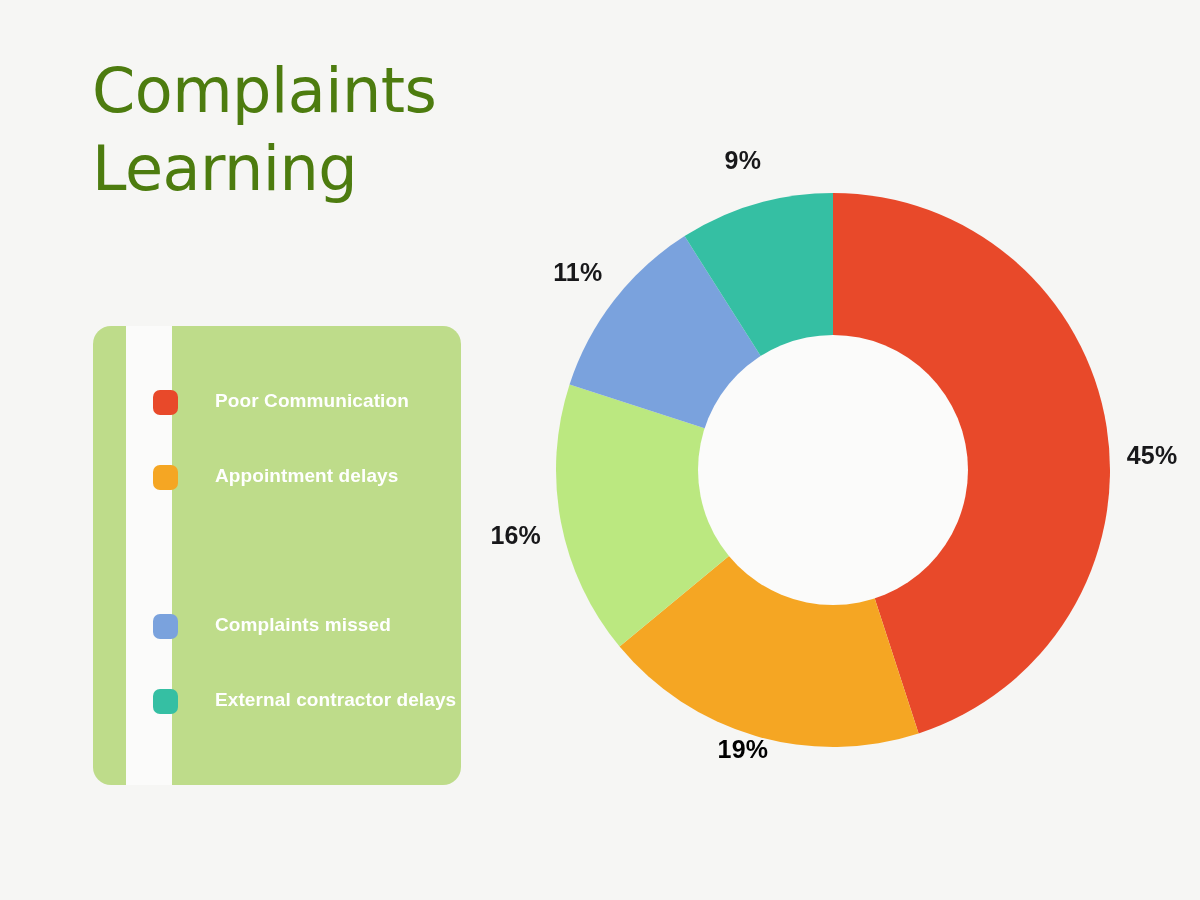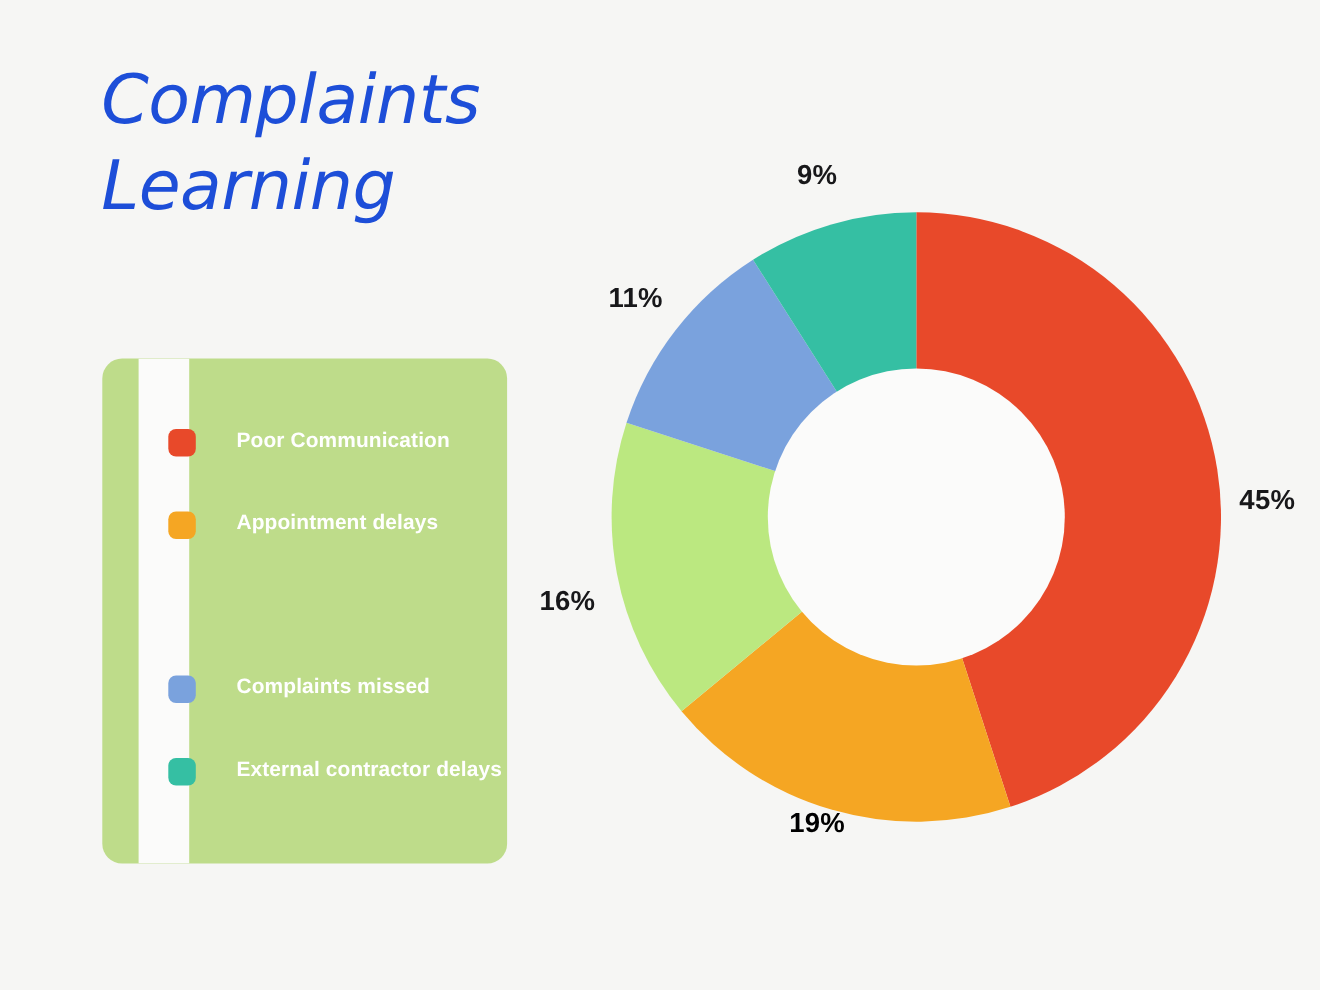--- a/index.html
+++ b/index.html
@@ -30,23 +30,22 @@
     left: 92px;
     top: 52px;
     width: 420px;
   }
   .title-line {
     font-family: "DejaVu Sans", sans-serif;
     font-size: 62px;
     line-height: 78px;
     font-weight: 400;
     letter-spacing: -0.5px;
-    color: #1d4ed8;
+    color: #4d7c0f;
     white-space: nowrap;
-    font-style: italic;
   }
 
   
   #legend-card {
     position: absolute;
     left: 93px;
     top: 326px;
     width: 368px;
     height: 459px;
     background: #bedc8a;
@@ -158,19 +157,19 @@
           <path d="M 277 277 L 362.59770744186045 540.4426550137575 A 277 277 0 0 1 63.56783175110641 453.5664451603871 Z" fill="#f5a623"></path>
           <path d="M 277 277 L 63.56783175110641 453.5664451603871 A 277 277 0 0 1 13.55734498624247 191.4022925581395 Z" fill="#bbe880"></path>
           <path d="M 277 277 L 13.55734498624247 191.4022925581395 A 277 277 0 0 1 128.57597779081803 43.12116463594177 Z" fill="#7aa2dd"></path>
           <path d="M 277 277 L 128.57597779081803 43.12116463594177 A 277 277 0 0 1 276.99999999999994 0 Z" fill="#35bfa3"></path>
         </g>
       <circle id="donut-hole" cx="277" cy="277" r="135" fill="#fbfbfa"></circle>
     </svg>
     <div id="donut-labels">
         <div class="pct-label" style="color: rgb(24, 24, 26); left: 596.023px; top: 226.472px; transform: translate(-50%, -50%); margin-top: 36px;">45%</div>
         <div class="pct-label" style="color: #000000; left: 186.886px; top: 556px; transform: translate(-50%, -50%);">19%</div>
-        <div class="pct-label" style="color: rgb(24, 24, 26); left: -40.2788px; top: 354px; transform: translate(-50%, -50%);">16%</div>
+        <div class="pct-label" style="color: rgb(24, 24, 26); left: -40.2788px; top: 342px; transform: translate(-50%, -50%);">16%</div>
         <div class="pct-label" style="color: rgb(24, 24, 26); left: 21.7799px; top: 79.031px; transform: translate(-50%, -50%);">11%</div>
         <div class="pct-label" style="color: rgb(24, 24, 26); left: 186.886px; top: -33.1749px; transform: translate(-50%, -50%);">9%</div>
       </div>
   </div>
 
 </div>
 
 </body></html>

